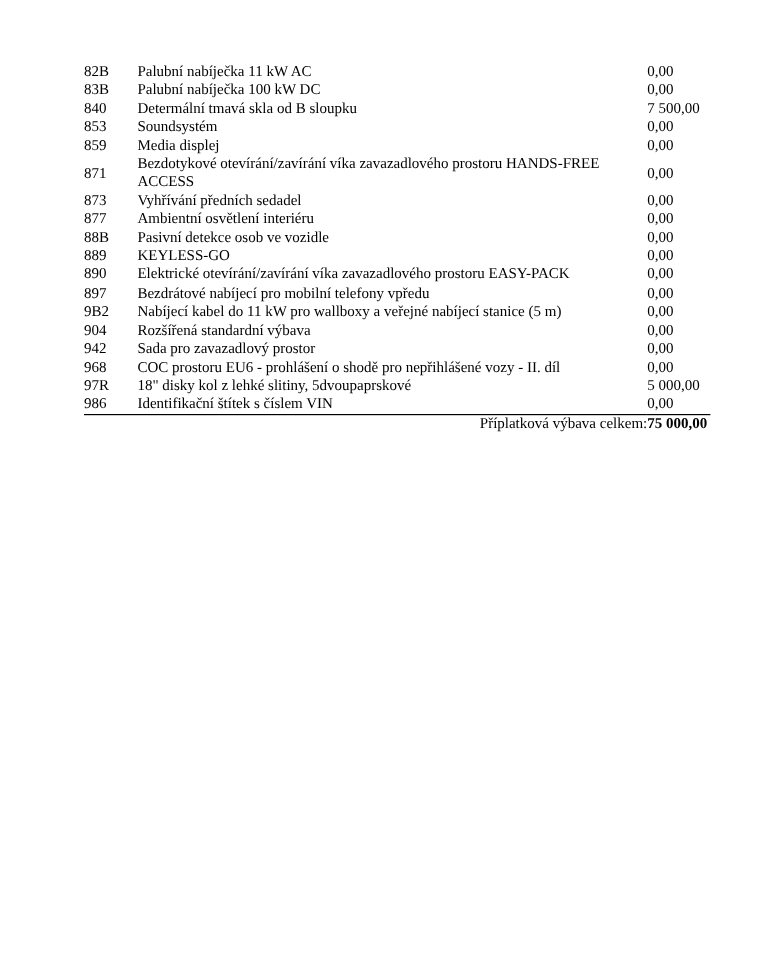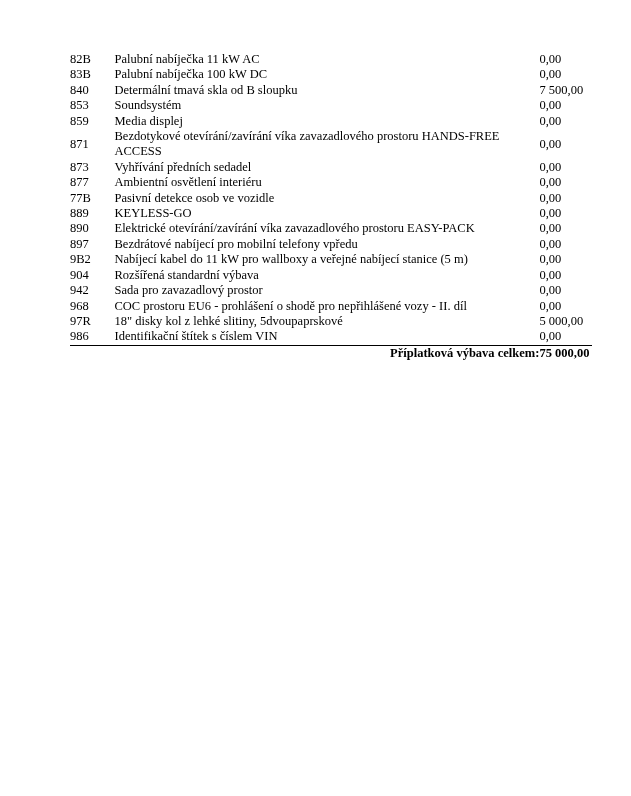--- a/index.html
+++ b/index.html
@@ -46,21 +46,20 @@
   tbody.options-body tr:last-child td {
     border-bottom: 1px solid #000000;
   }
   tfoot td {
     padding-top: 4px;
   }
   td.total-label {
     text-align: right;
     padding-right: 24px;
     white-space: nowrap;
-    font-weight: bold;
   }
   td.total-value {
     text-align: left;
     font-weight: bold;
     white-space: nowrap;
   }
 </style>
 </head>
 <body>
 
@@ -101,21 +100,21 @@
     <td class="col-code">873</td>
     <td class="col-desc">Vyhřívání předních sedadel</td>
     <td class="col-price">0,00</td>
   </tr>
         <tr>
     <td class="col-code">877</td>
     <td class="col-desc">Ambientní osvětlení interiéru</td>
     <td class="col-price">0,00</td>
   </tr>
         <tr>
-    <td class="col-code">77B</td>
+    <td class="col-code">88B</td>
     <td class="col-desc">Pasivní detekce osob ve vozidle</td>
     <td class="col-price">0,00</td>
   </tr>
         <tr>
     <td class="col-code">889</td>
     <td class="col-desc">KEYLESS-GO</td>
     <td class="col-price">0,00</td>
   </tr>
         <tr>
     <td class="col-code">890</td>

